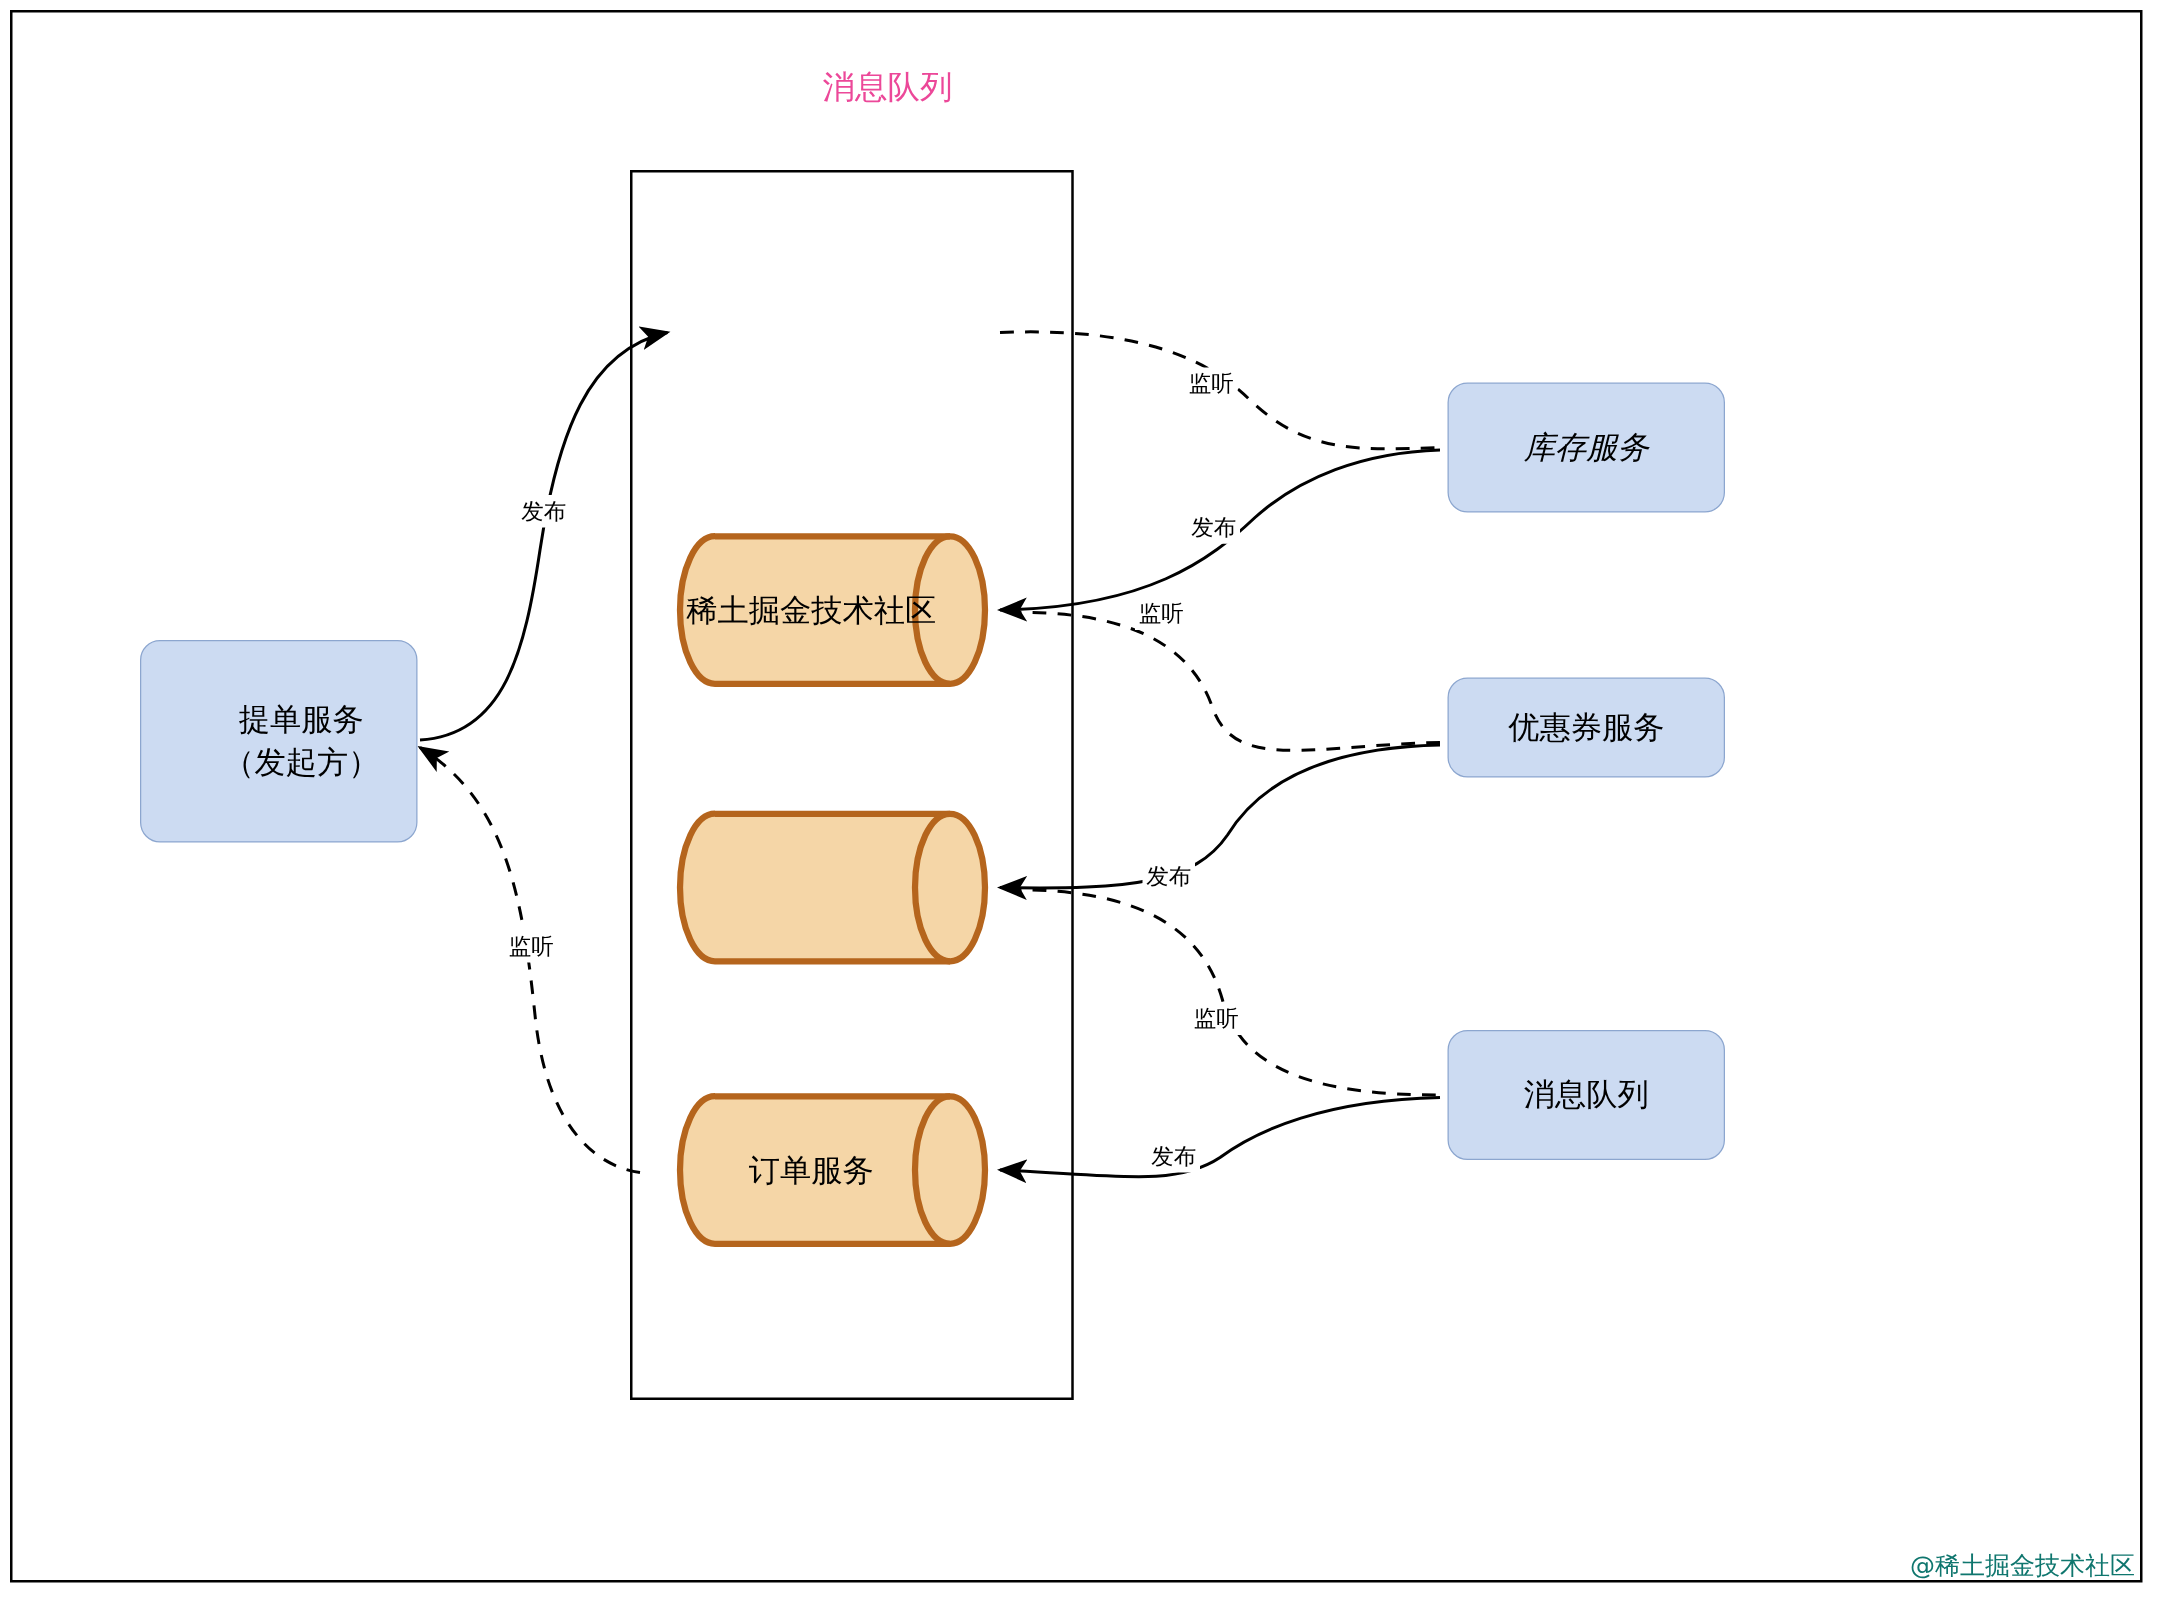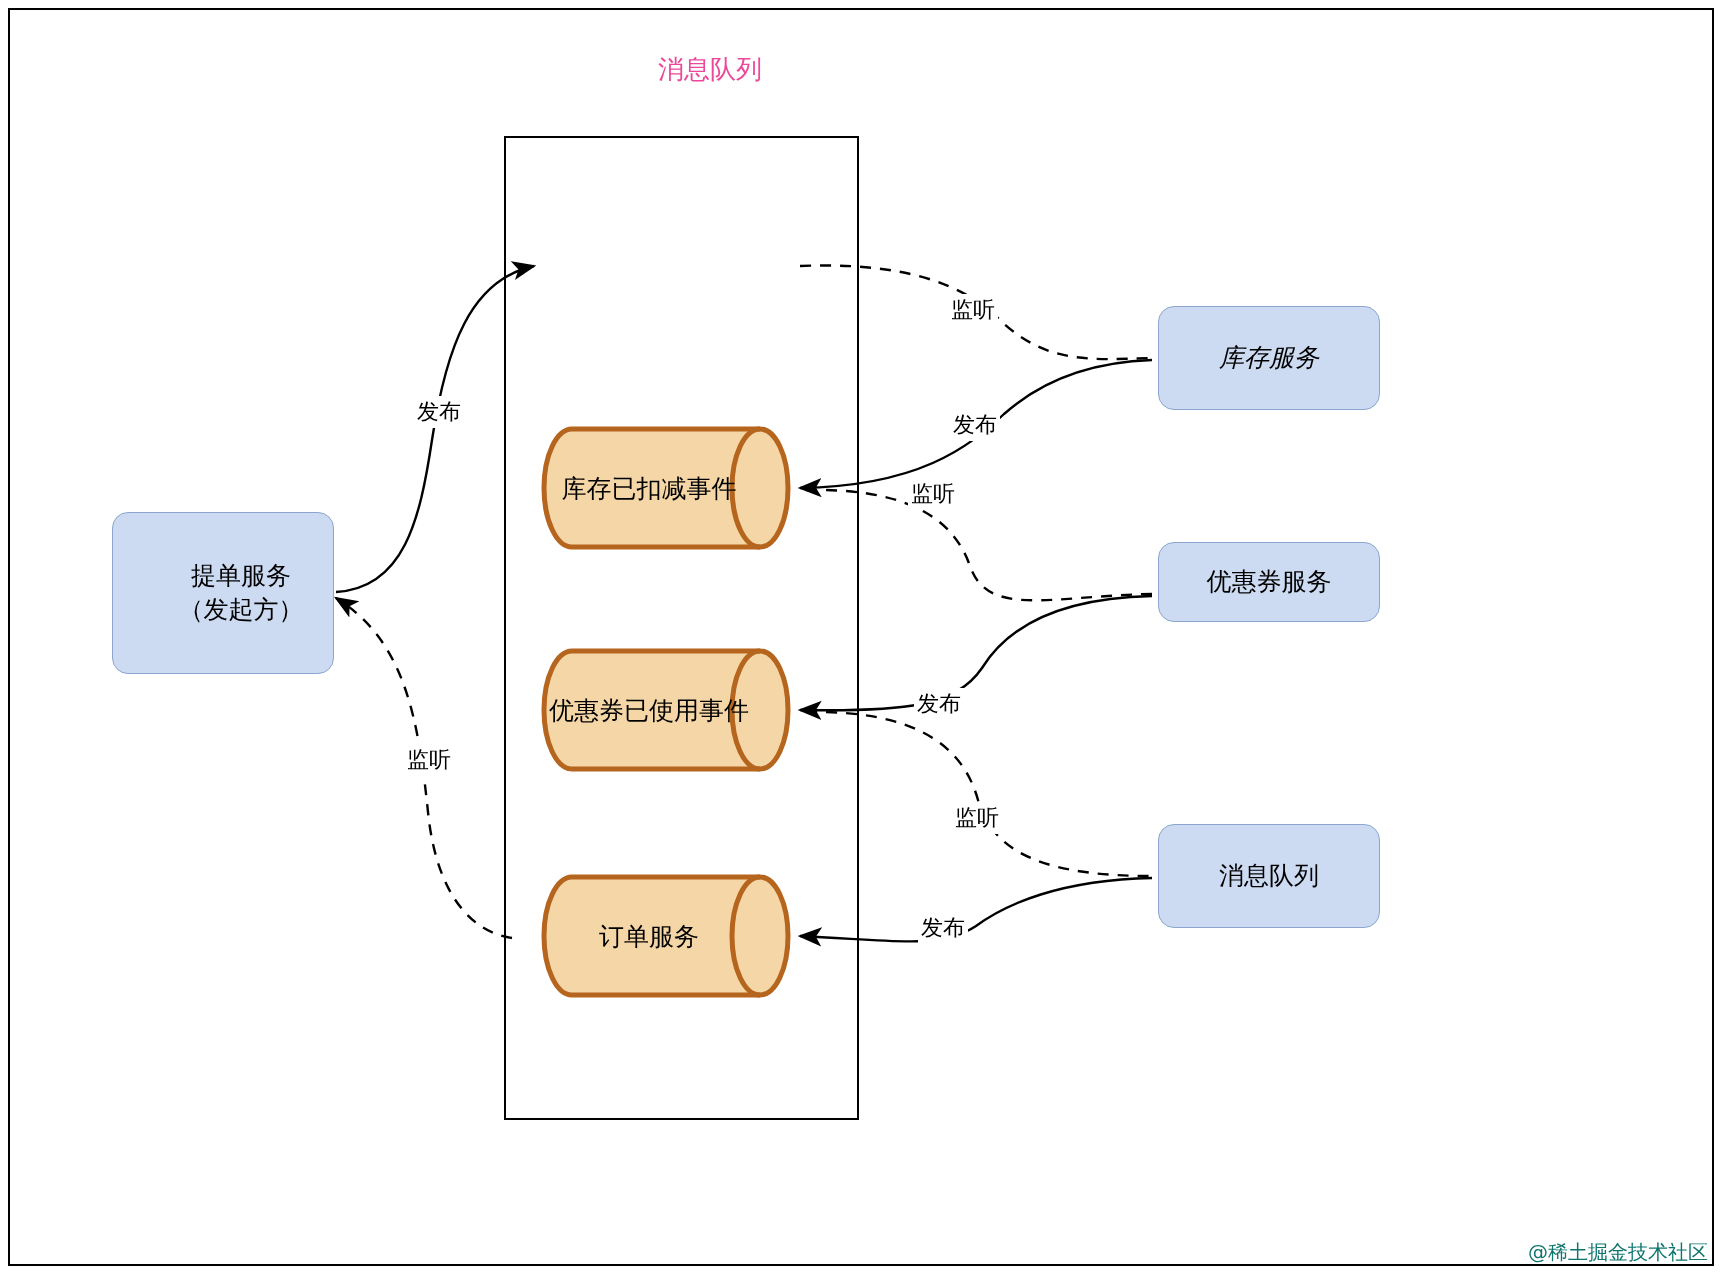--- a/index.html
+++ b/index.html
@@ -53,21 +53,21 @@
   .cyl .cyl-label{
     position:absolute;
     left:0;top:0;width:218px;height:124px;
     display:flex;align-items:center;justify-content:center;
     font-size:25px;color:#000;
     white-space:nowrap;
   }
   
   .edge-label{
     position:absolute;
-    font-size:22px;color:#000;
+    font-size:18px;color:#000;
     background:#ffffff;
     padding:1px 3px;
     white-space:nowrap;
   }
   #edges{position:absolute;left:0;top:0;width:1730px;height:1282px;pointer-events:none;}
   .watermark{
     position:absolute;
     right:22px;bottom:16px;
     font-size:20px;
     color:#0f766e;
@@ -124,29 +124,28 @@
   <div class="edge-label" style="left:918px;top:912px;">发布</div>
 
   <div class="edge-label" style="left:404px;top:744px;">监听</div>
 
 
   <div class="cyl" style="left:540px;top:426px;">
     <svg viewBox="0 0 252 124" preserveAspectRatio="none">
       <path d="M32,3 L220,3 A28,59 0 0 1 220,121 L32,121 A28,59 0 0 1 32,3 Z" fill="#f5d6a7" stroke="#b5651d" stroke-width="5" stroke-linejoin="round"></path>
       <path d="M220,3 A28,59 0 0 0 220,121" fill="none" stroke="#b5651d" stroke-width="5"></path>
     </svg>
-    <div class="cyl-label">库存已扣减事件</div>
+    <div class="cyl-label">稀土掘金技术社区</div>
   </div>
 
   <div class="cyl" style="left:540px;top:648px;">
     <svg viewBox="0 0 252 124" preserveAspectRatio="none">
       <path d="M32,3 L220,3 A28,59 0 0 1 220,121 L32,121 A28,59 0 0 1 32,3 Z" fill="#f5d6a7" stroke="#b5651d" stroke-width="5" stroke-linejoin="round"></path>
       <path d="M220,3 A28,59 0 0 0 220,121" fill="none" stroke="#b5651d" stroke-width="5"></path>
     </svg>
-    <div class="cyl-label">优惠券已使用事件</div>
   </div>
 
   <div class="cyl" style="left:540px;top:874px;">
     <svg viewBox="0 0 252 124" preserveAspectRatio="none">
       <path d="M32,3 L220,3 A28,59 0 0 1 220,121 L32,121 A28,59 0 0 1 32,3 Z" fill="#f5d6a7" stroke="#b5651d" stroke-width="5" stroke-linejoin="round"></path>
       <path d="M220,3 A28,59 0 0 0 220,121" fill="none" stroke="#b5651d" stroke-width="5"></path>
     </svg>
     <div class="cyl-label">订单服务</div>
   </div>
 

